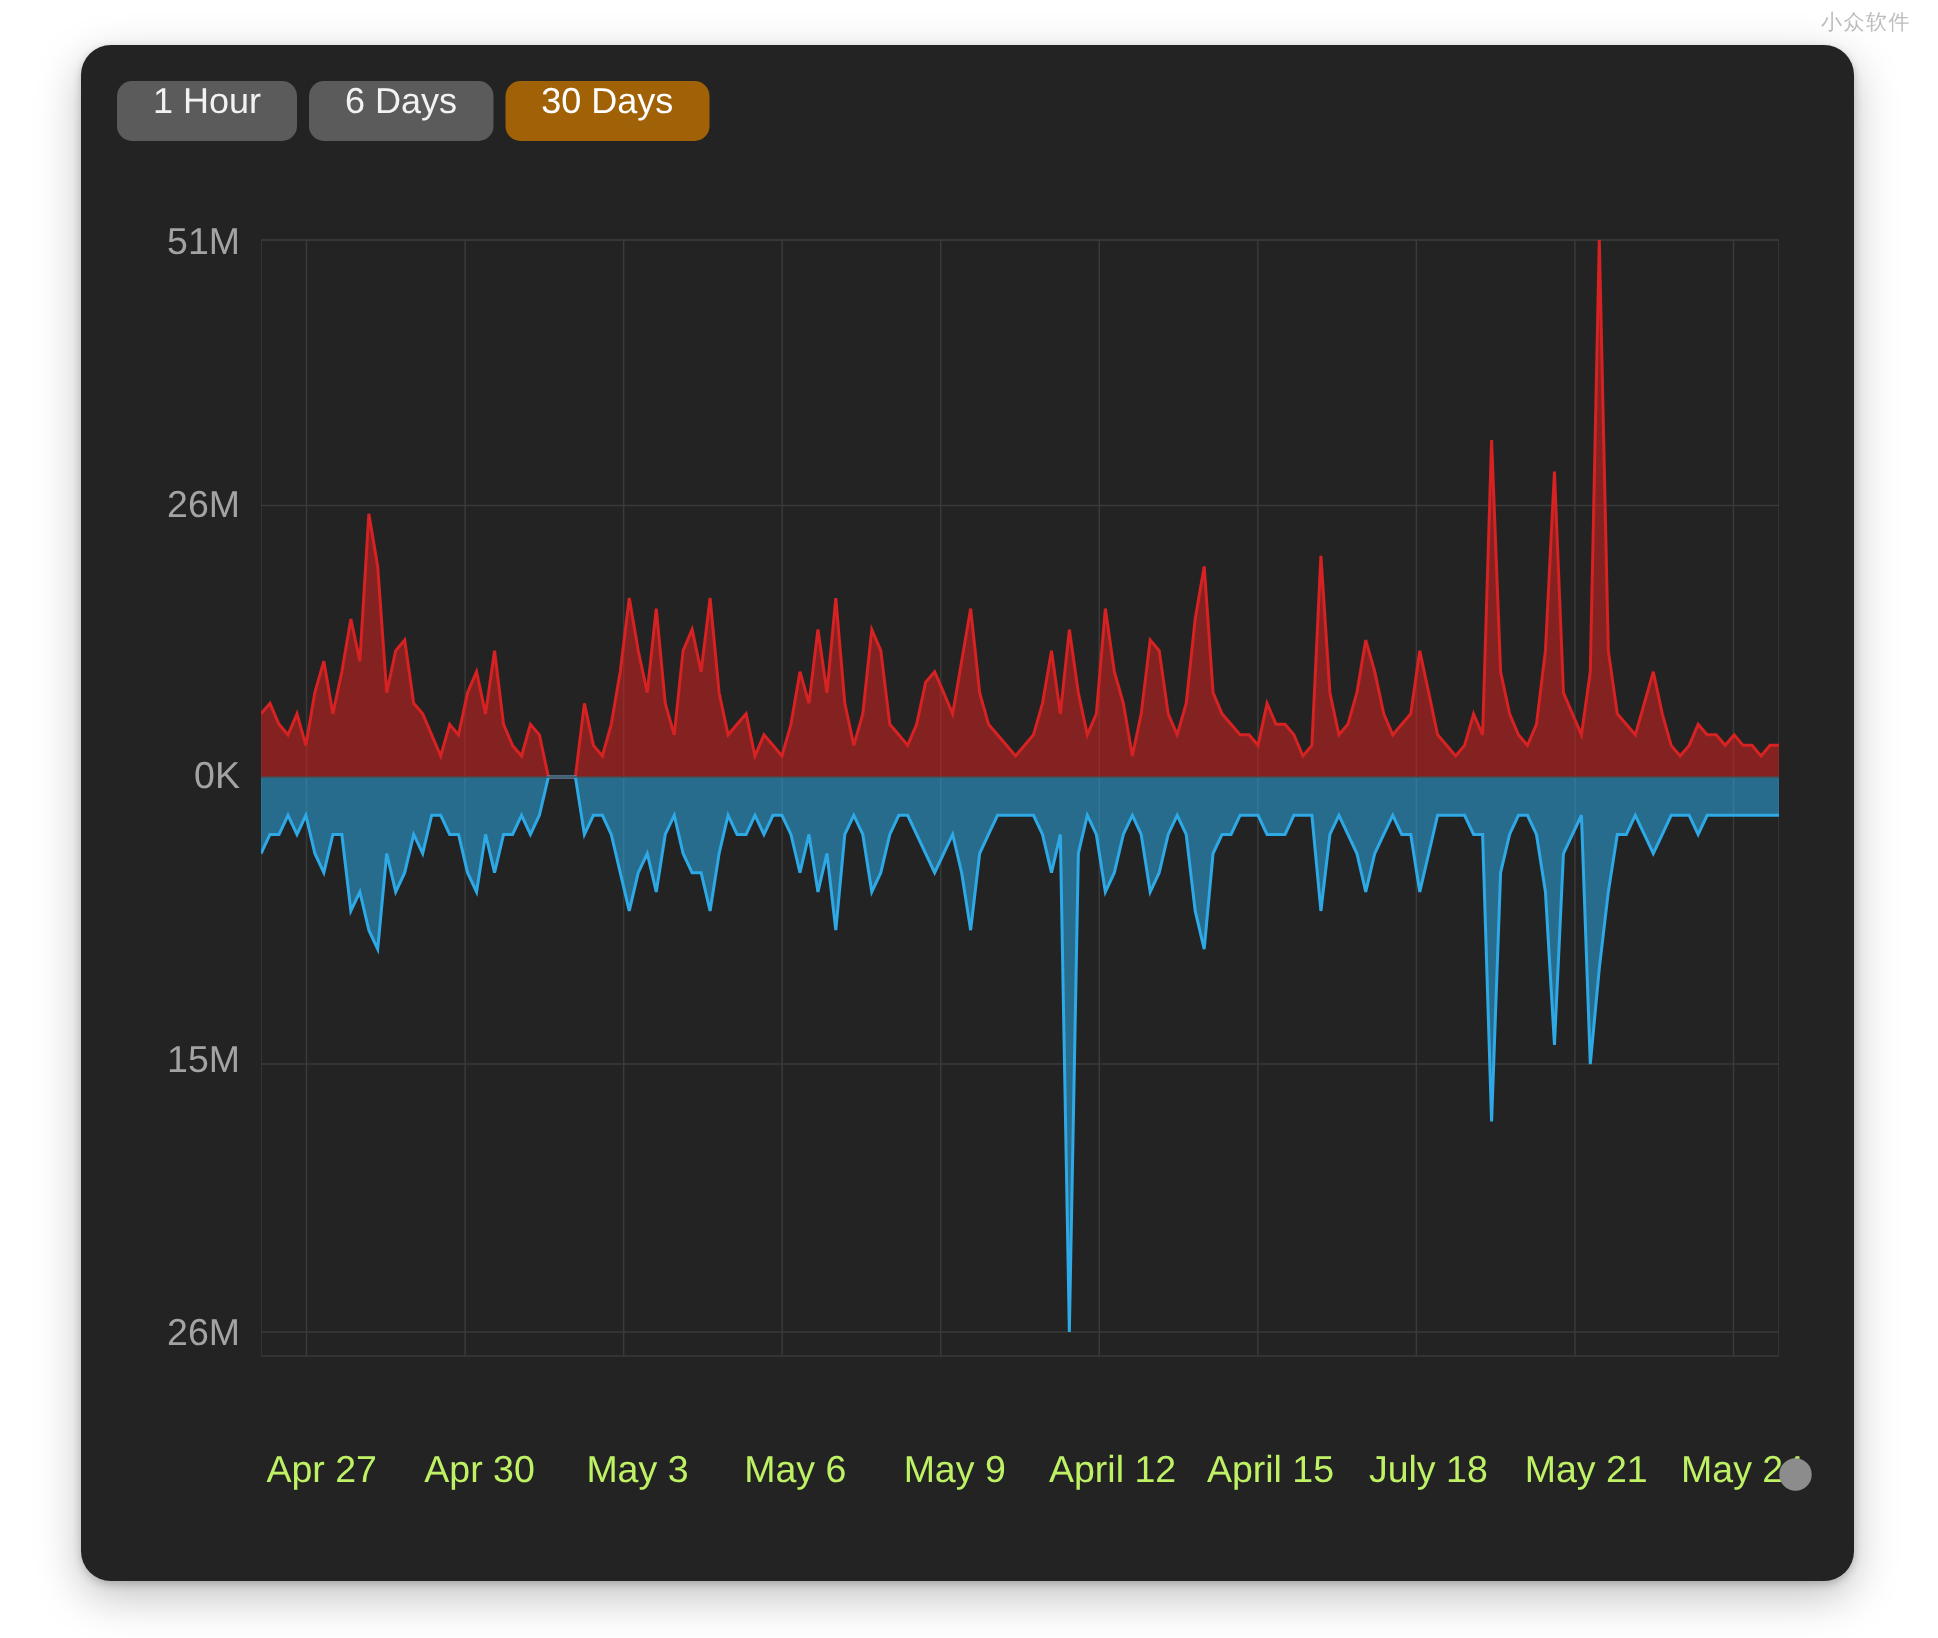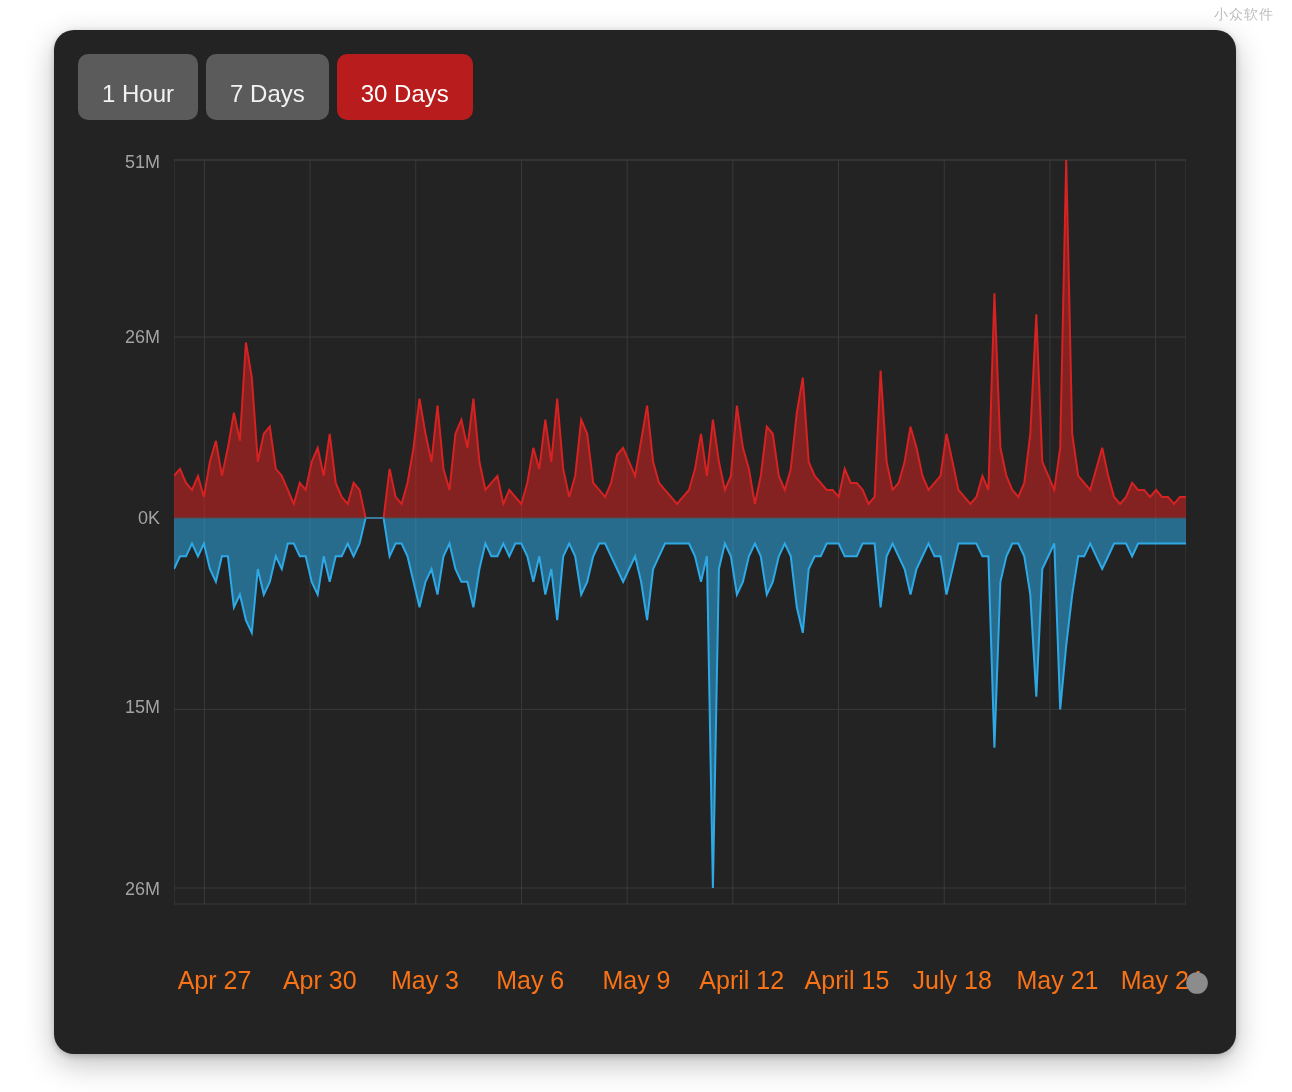--- a/index.html
+++ b/index.html
@@ -33,27 +33,27 @@
     left:24px;
     top:24px;
     display:flex;
     gap:8px;
   }
   .tab{
     background:#5b5b5b;
     color:#f2f2f2;
     font-size:24px;
     font-weight:400;
-    padding:26px 24px 12px;
+    padding:0 24px 12px;
     border-radius:10px;
     cursor:pointer;
     user-select:none;
   }
   .tab.active{
-    background:#b91c1c;
+    background:#a16207;
     color:#ffffff;
   }
   .chart-area{
     position:absolute;
     left:120px;
     top:112px;
     width:1012px;
     height:812px;
   }
   svg.chart{display:block}
@@ -62,36 +62,36 @@
     left:0;
     top:112px;
     height:812px;
     width:116px;
   }
   .ytick{
     position:absolute;
     right:10px;
     transform:translateY(-50%);
     color:#a3a3a3;
-    font-size:18px;
+    font-size:25px;
     text-align:right;
     margin-left:12px;
   }
   .x-ticks{
     position:absolute;
     left:120px;
     top:936px;
     width:1012px;
     height:40px;
   }
   .xtick{
     position:absolute;
     top:0;
     transform:translateX(-50%);
-    color:#f97316;
+    color:#bef264;
     font-size:25px;
     white-space:nowrap;
   }
   .clock-icon{
     position:absolute;
     right:26px;
     top:940px;
     width:26px;
     height:26px;
     color:#8c8c8c;
@@ -100,21 +100,21 @@
 </style>
 </head>
 <body>
 
 <div class="watermark">小众软件</div>
 
 <div class="panel">
 
   <div class="tabs">
     <div class="tab">1 Hour</div>
-    <div class="tab">7 Days</div>
+    <div class="tab">6 Days</div>
     <div class="tab active">30 Days</div>
   </div>
 
   <div class="y-ticks">
     <div class="ytick" style="top:20px">51M</div>
     <div class="ytick" style="top:195px">26M</div>
     <div class="ytick" style="top:376px">0K</div>
     <div class="ytick" style="top:565px">15M</div>
     <div class="ytick" style="top:747px">26M</div>
   </div>

